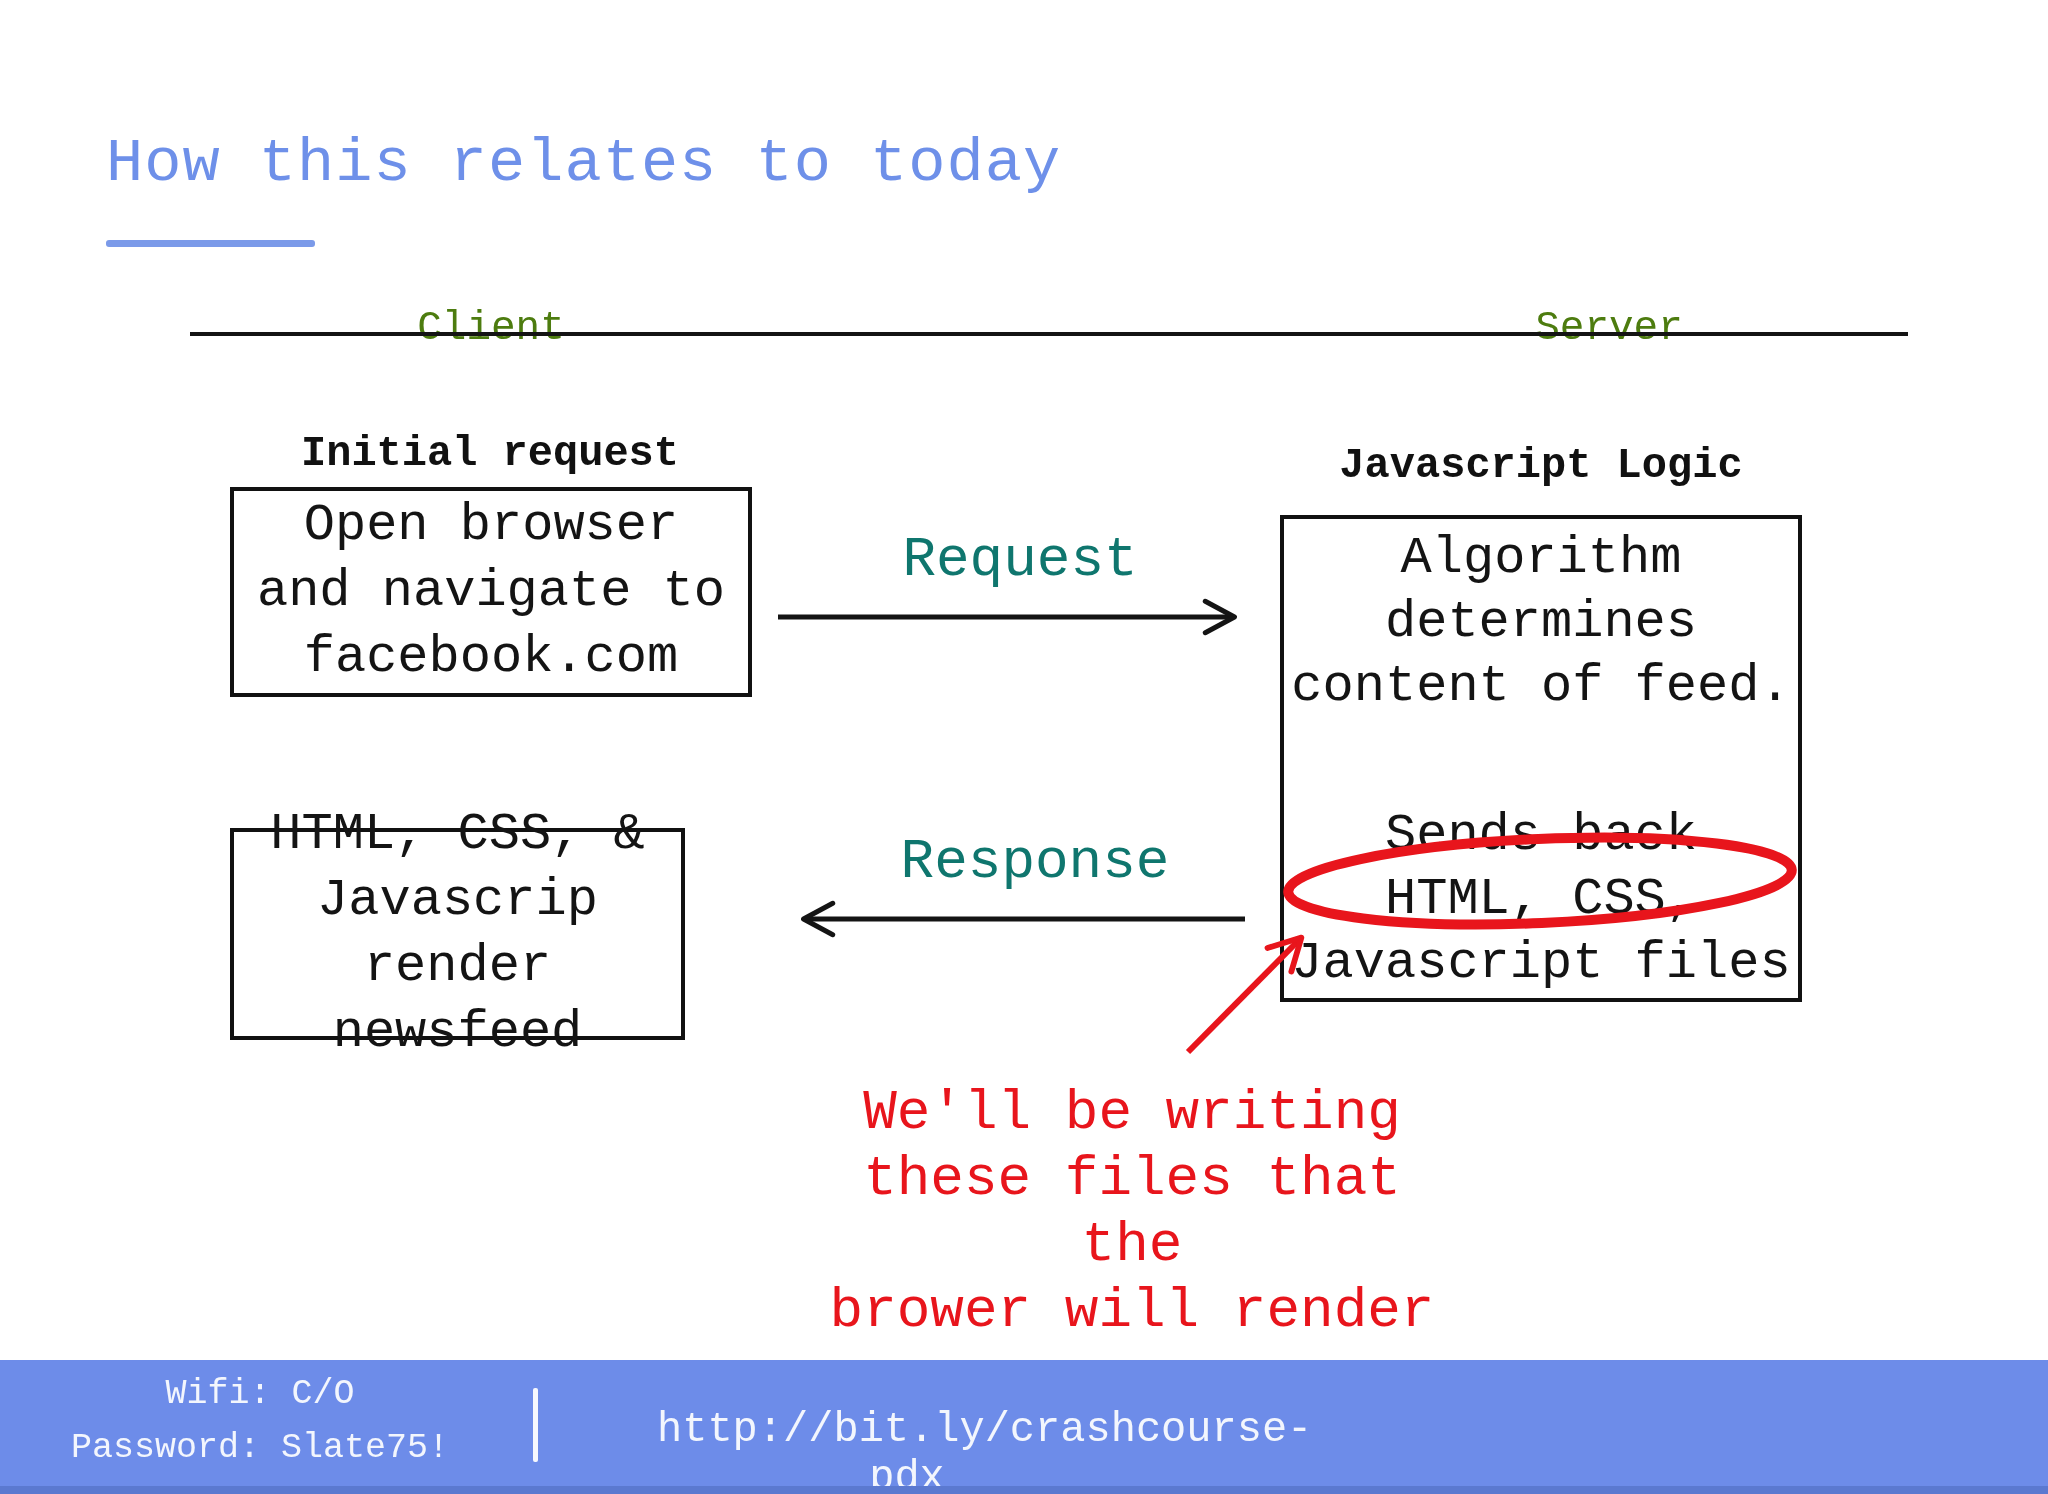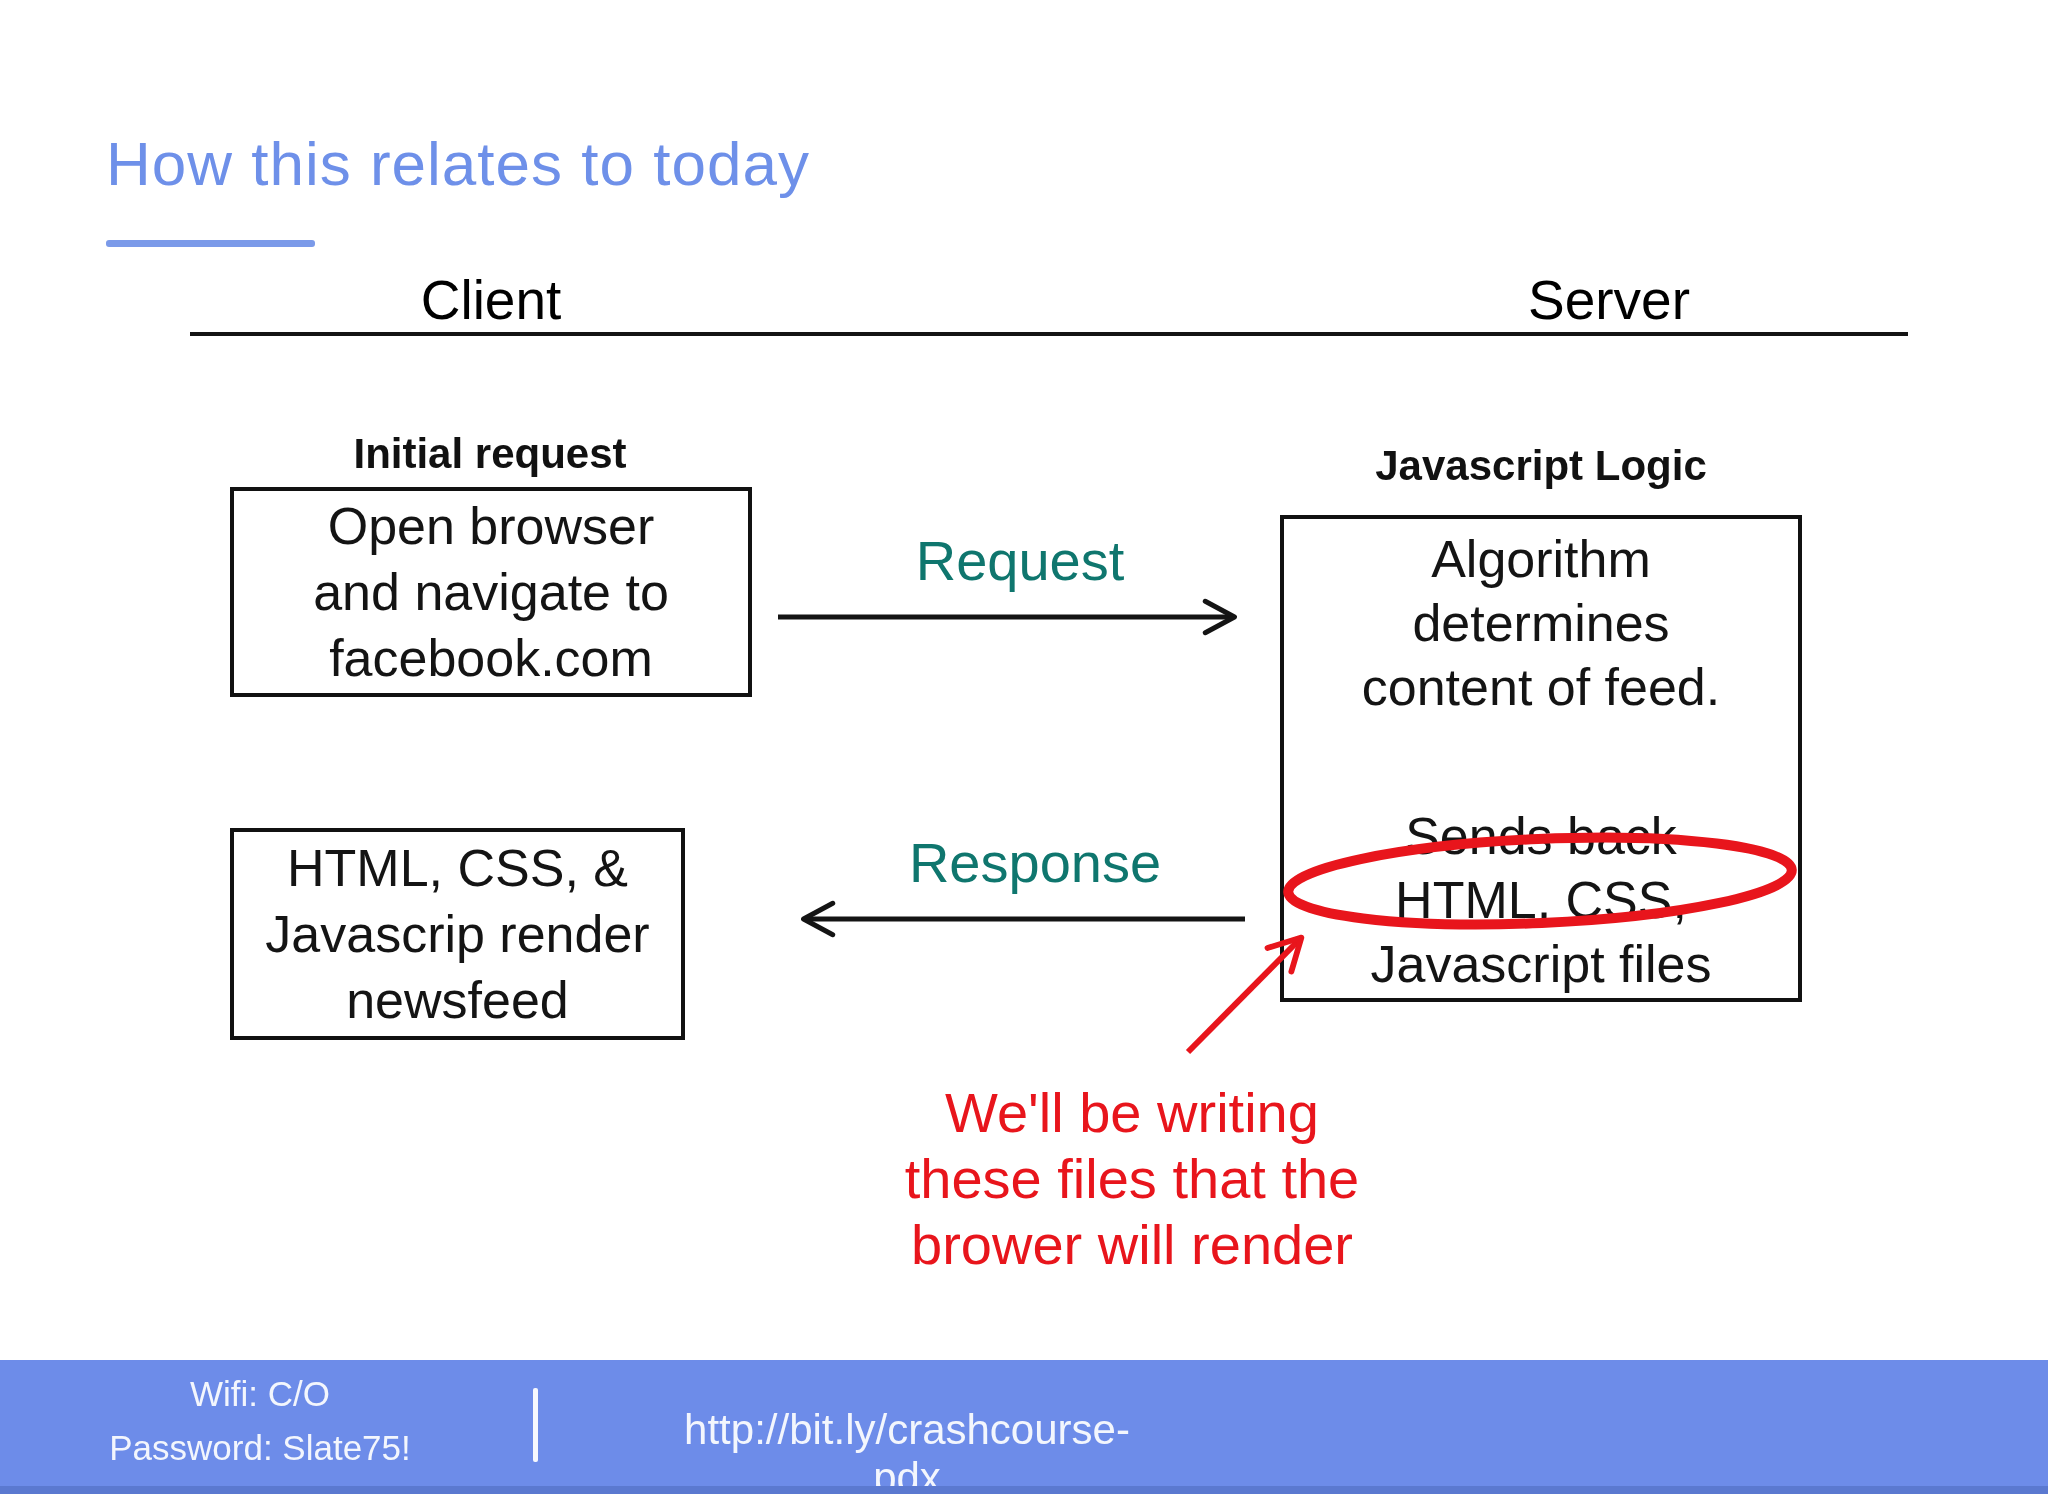--- a/index.html
+++ b/index.html
@@ -10,40 +10,40 @@
     --red:#e8151c;
     --ink:#141414;
   }
   *{margin:0;padding:0;box-sizing:border-box;}
   html,body{background:#888;}
   .slide{
     position:relative;
     width:2048px;height:1494px;
     background:#ffffff;
     overflow:hidden;
-    font-family:Liberation Sans, sans-serif;
+    font-family:Liberation Mono, monospace;
     color:var(--ink);
   }
   .abs{position:absolute;}
   .pre{white-space:pre-line;}
   .center{text-align:center;}
 
   .page-title{
     left:106px;top:128px;width:1000px;
     font-size:62px;font-weight:400;
     color:var(--accent-blue);
     letter-spacing:1px;
   }
   .title-underline{
     left:106px;top:240px;width:209px;height:7px;
     background:var(--underline-blue);
     border-radius:3px;
   }
 
-  .col-header{font-size:55px;font-weight:400;color:#000000;}
+  .col-header{font-size:41px;font-weight:400;color:#4d7c0f;margin-top:37px;}
   .col-header.client{left:230px;top:268px;width:522px;}
   .col-header.server{left:1449px;top:268px;width:320px;}
   .header-rule{
     left:190px;top:332px;width:1718px;height:4px;
     background:var(--ink);
   }
 
   .box-label{font-size:42px;font-weight:700;color:#111;}
   .label-initial{left:229px;top:430px;width:522px;}
   .label-applogic{left:1280px;top:442px;width:522px;}

